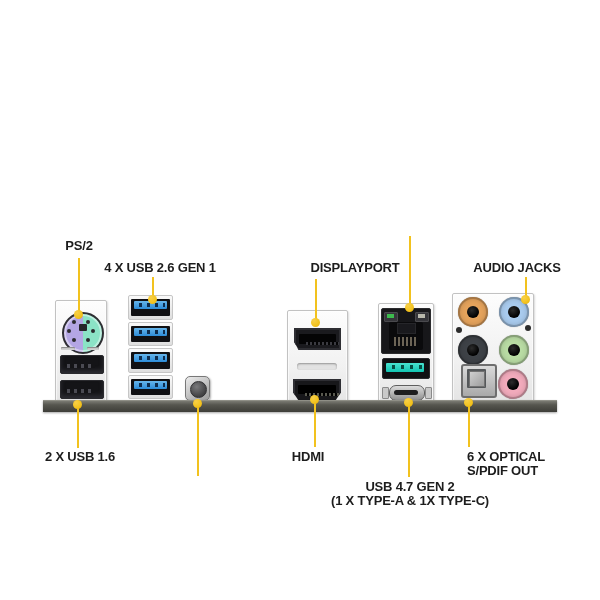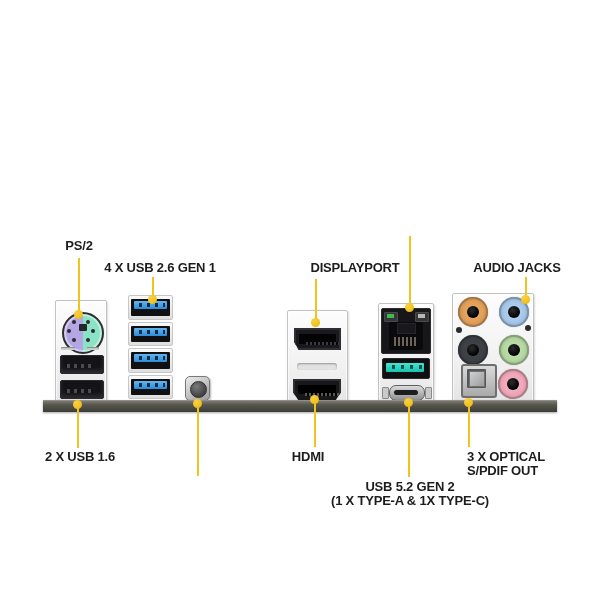--- a/index.html
+++ b/index.html
@@ -126,25 +126,25 @@
 
 
   <div class="abs lbl center" style="left:79px;top:239px;">PS/2</div>
   <div class="abs lbl center" style="left:160px;top:261px;">4 X USB 2.6 GEN 1</div>
   <div class="abs lbl center" style="left:315px;top:261px;margin-left:40px;">DISPLAYPORT</div>
   <div class="abs lbl center" style="left:517px;top:261px;">AUDIO JACKS</div>
 
   <div class="abs lbl center" style="left:80px;top:450px;">2 X USB 1.6</div>
   <div class="abs lbl center" style="left:308px;top:450px;">HDMI</div>
   <div class="abs lbl center" style="left:410px;top:480px;">
-    <span style="display:block;">USB 5.2 GEN 2</span>
+    <span style="display:block;">USB 4.7 GEN 2</span>
     <span style="display:block;">(1 X TYPE-A &amp; 1X TYPE-C)</span>
   </div>
   <div class="abs lbl" style="left:467px;top:450px;">
-    <span style="display:block;">3 X OPTICAL</span>
+    <span style="display:block;">6 X OPTICAL</span>
     <span style="display:block;">S/PDIF OUT</span>
   </div>
 
   <div class="abs lead" style="left:78px;top:258px;height:57px;"></div>
   <div class="abs lead" style="left:152px;top:277px;height:23px;"></div>
   <div class="abs lead" style="left:315px;top:279px;height:44px;"></div>
   <div class="abs lead" style="left:409px;top:236px;height:72px;"></div>
   <div class="abs lead" style="left:525px;top:277px;height:23px;"></div>
   <div class="abs lead" style="left:77px;top:405px;height:43px;"></div>
   <div class="abs lead" style="left:197px;top:404px;height:72px;"></div>

